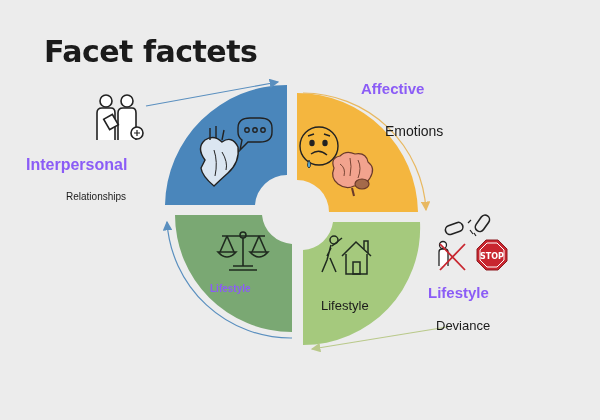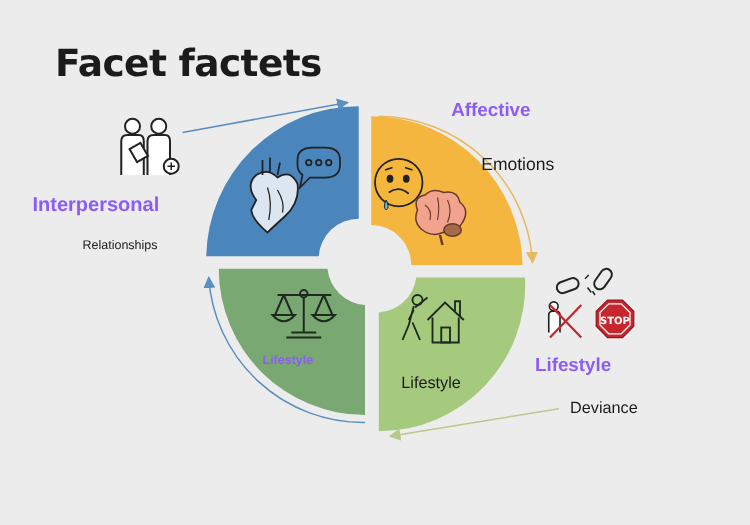--- a/index.html
+++ b/index.html
@@ -121,13 +121,13 @@
 <div class="lbl" style="left:66px; top:180px; font-size:10px;">Relationships</div>
 
 <div class="lbl-bold" style="left:361px; top:80px; font-size:15px;">Affective</div>
 <div class="lbl" style="left:385px; top:112px; font-size:14px;">Emotions</div>
 
 <div class="lbl-bold" style="left:210px; top:283px; font-size:10px;">Lifestyle</div>
 
 <div class="lbl" style="left:321px; top:287px; font-size:13px;">Lifestyle</div>
 
 <div class="lbl-bold" style="left:428px; top:284px; font-size:15px;">Lifestyle</div>
-<div class="lbl" style="left:456px; top:307px; font-size:13px;text-align:right;">Deviance</div>
+<div class="lbl" style="left:436px; top:307px; font-size:13px;text-align:right;">Deviance</div>
 
 </body></html>

